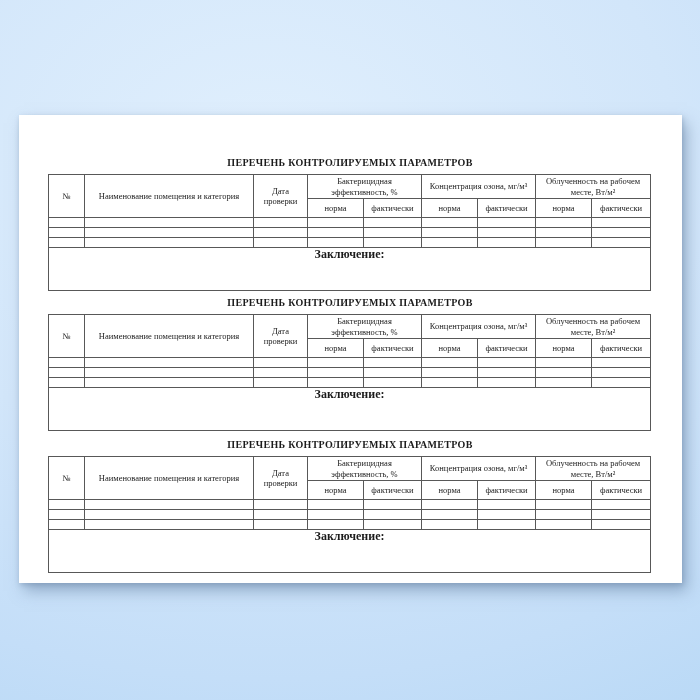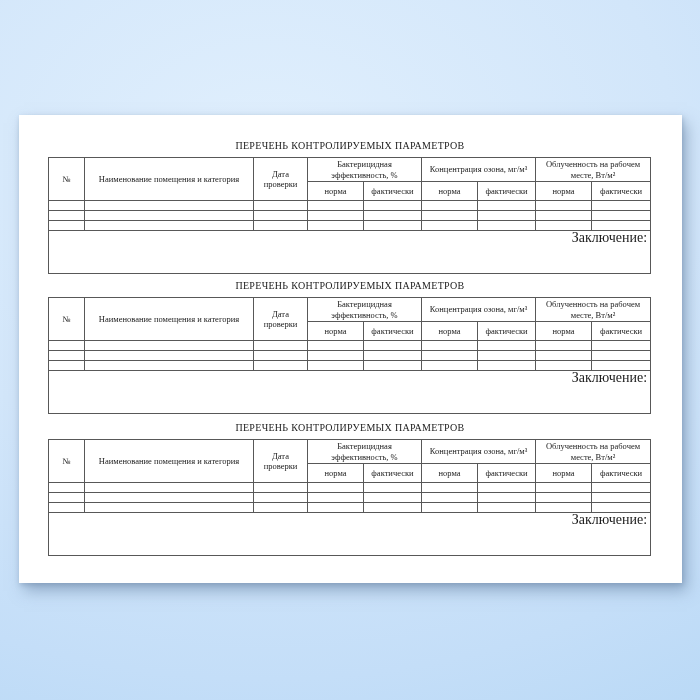--- a/index.html
+++ b/index.html
@@ -14,43 +14,43 @@
   .sheet {
     position: absolute; left: 19px; top: 115px; width: 663px; height: 468px;
     background: #ffffff;
     box-shadow: 5px 8px 14px rgba(96,124,158,0.50), 1px 2px 5px rgba(96,124,158,0.35);
   }
   .block { position: absolute; left: 29px; width: 604px; }
   .b1 { top: 25px; }
   .b2 { top: 165px; }
   .b3 { top: 307px; }
   .title {
-    font-weight: normal; font-size: 10px; line-height: 12px;
+    font-weight: bold; font-size: 10px; line-height: 12px;
     text-align: center; letter-spacing: 0.3px; color: #1b1b1b;
-    margin: 0 0 5px 0;
+    margin: 17px 0 5px 0;
   }
   table.ptable {
     width: 602px; border-collapse: collapse; table-layout: fixed;
     border: 1.5px solid #3e3e3e; color: #1b1b1b;
     font-family: "Liberation Serif", "DejaVu Serif", serif;
   }
   .ptable th {
     font-weight: normal; font-size: 8.5px; line-height: 1.25;
     text-align: center; vertical-align: middle;
     border: 1px solid #585858; padding: 1px 2px;
     overflow: hidden;
   }
   .ptable thead tr { height: 19px; }
   .ptable tbody tr.data { height: 10px; }
   .ptable tbody td { border: 1px solid #585858; padding: 0; }
   .ptable tbody tr.data:first-child td { border-top: 1.4px solid #3e3e3e; }
   .ptable tr.conclusion td {
     height: 40px; border-top: 1.4px solid #3e3e3e;
-    vertical-align: top; text-align: right;
-    font-weight: normal; font-size: 14px; line-height: 11px;
+    vertical-align: top; text-align: center;
+    font-weight: bold; font-size: 12px; line-height: 11px;
     padding: 1px 3px;
   }
 </style>
 </head>
 <body>
 
 <div class="canvas">
   <div class="sheet">
 
     <section class="block b1">

